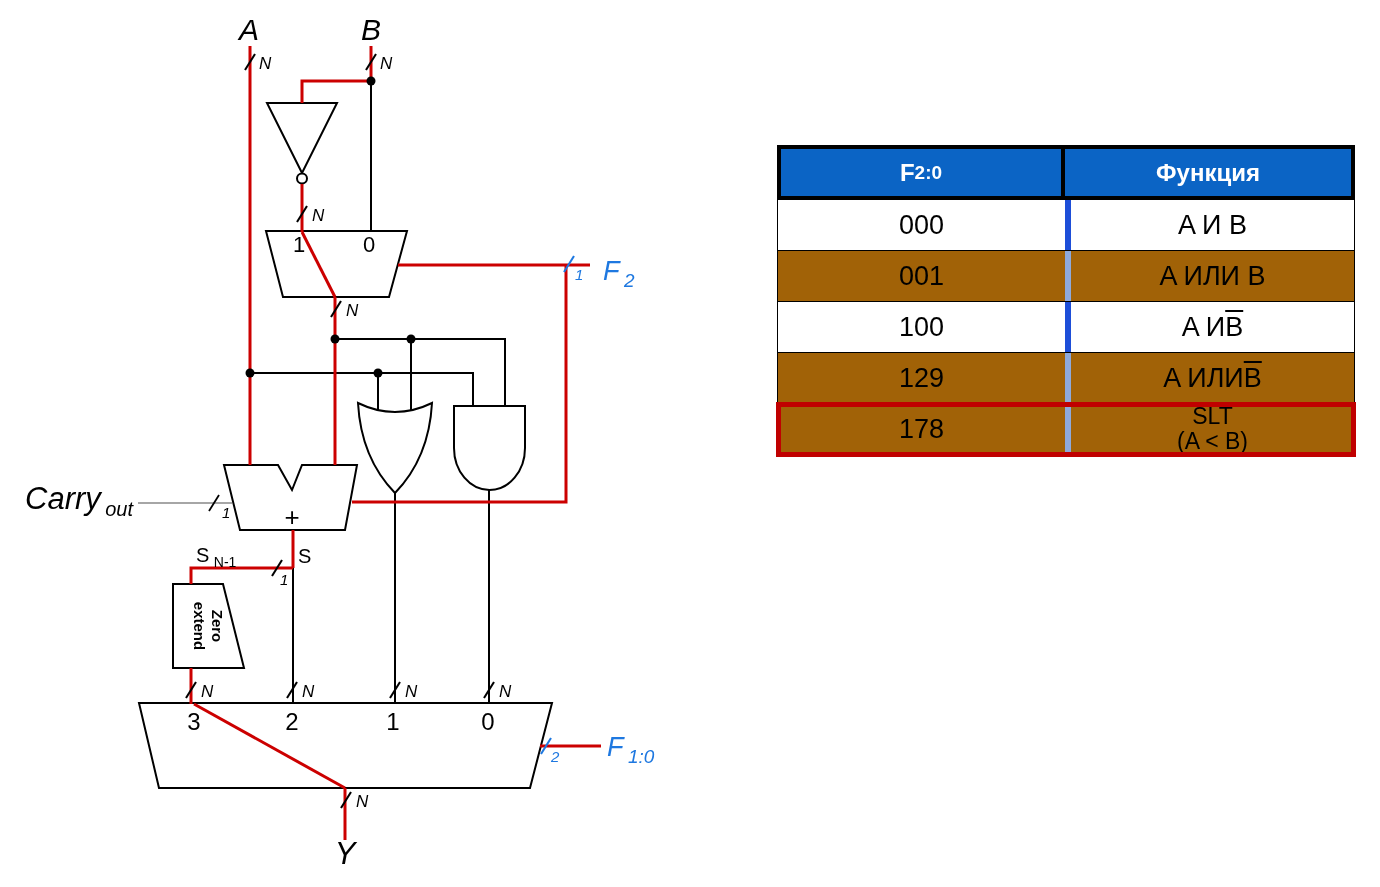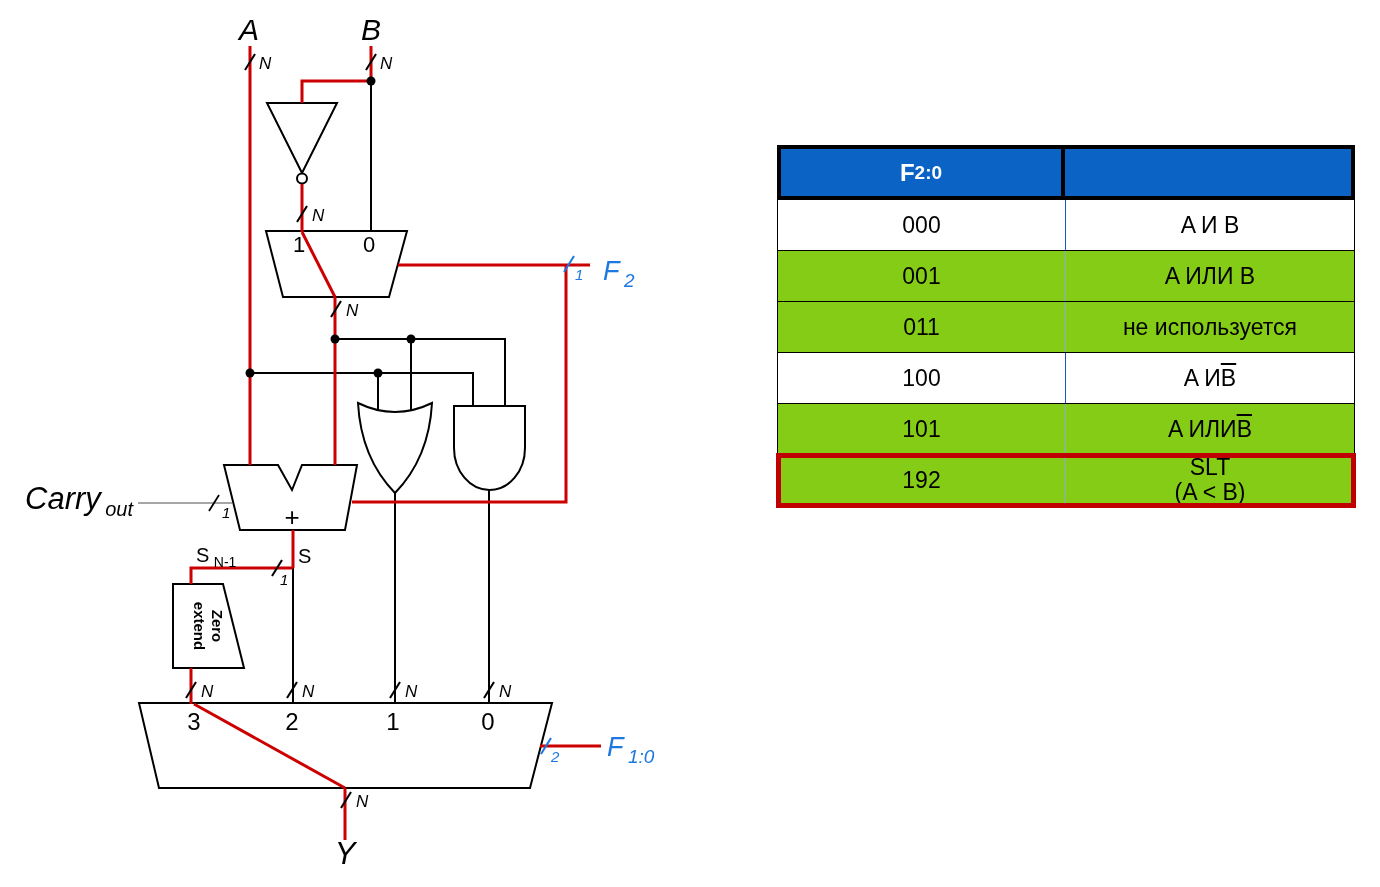--- a/index.html
+++ b/index.html
@@ -12,23 +12,23 @@
   
   .alu-table{position:absolute;left:777px;top:145px;width:578px;}
   .thead{display:grid;grid-template-columns:284px 1fr;height:55px;box-sizing:border-box;
          background:#0b64c5;border:4px solid #000;}
   .th{color:#fff;font-weight:bold;font-size:24px;display:flex;align-items:center;justify-content:center;}
   .th-code{border-right:4px solid #000;}
   .th sub{font-size:19px;vertical-align:-5px;line-height:0;}
   .tbody{border-left:1px solid #000;border-right:1px solid #000;box-sizing:border-box;}
   .tr{display:grid;grid-template-columns:287px 1fr;height:51px;box-sizing:border-box;
       border-bottom:1px solid #000;background:#fff;}
-  .tr.alt{background:#84cc16;}
-  .td{display:flex;align-items:center;justify-content:center;font-size:23px;color:#000;}
-  .td.func{border-left:1px solid #1d4ed8;}
+  .tr.alt{background:#a16207;}
+  .td{display:flex;align-items:center;justify-content:center;font-size:27px;color:#000;}
+  .td.func{border-left:6px solid #1d4ed8;}
   .tr.alt .td.func{border-left-color:#8eaadc;}
   .tr.hl{outline:5px solid #c00000;outline-offset:-3px;}
   .td.func.two{flex-direction:column;font-size:23px;line-height:25px;justify-content:space-between;}
   .ov{text-decoration:overline;}
 </style>
 </head>
 <body>
 
 <div id="canvas">
 
@@ -152,59 +152,53 @@
       <text x="0" y="12" font-size="15" font-weight="bold" text-anchor="middle">extend</text>
     </g>
   </svg>
 
   <div class="alu-table">
     <div class="thead">
       <div class="th th-code">
         <span>F</span>
           <sub>2:0</sub>
       </div>
+      <div class="th">Функция</div>
     </div>
     <div class="tbody">
       <div class="tr">
         <div class="td">000</div>
         <div class="td func">
             <span>A И B</span>
             <span class="ov"></span>
           </div>
       </div>
       <div class="tr alt">
         <div class="td">001</div>
         <div class="td func">
             <span>A ИЛИ B</span>
             <span class="ov"></span>
           </div>
       </div>
-      <div class="tr alt">
-        <div class="td">011</div>
-        <div class="td func">
-            <span>не используется</span>
-            <span class="ov"></span>
-          </div>
-      </div>
       <div class="tr">
         <div class="td">100</div>
         <div class="td func">
             <span>A И </span>
             <span class="ov">B</span>
           </div>
       </div>
       <div class="tr alt">
-        <div class="td">101</div>
+        <div class="td">129</div>
         <div class="td func">
             <span>A ИЛИ </span>
             <span class="ov">B</span>
           </div>
       </div>
       <div class="tr alt hl">
-        <div class="td">192</div>
+        <div class="td">178</div>
         <div class="td func two">
           <div>SLT</div>
           <div>(A &lt; B)</div>
         </div>
       </div>
     </div>
   </div>
 
 </div>
 

